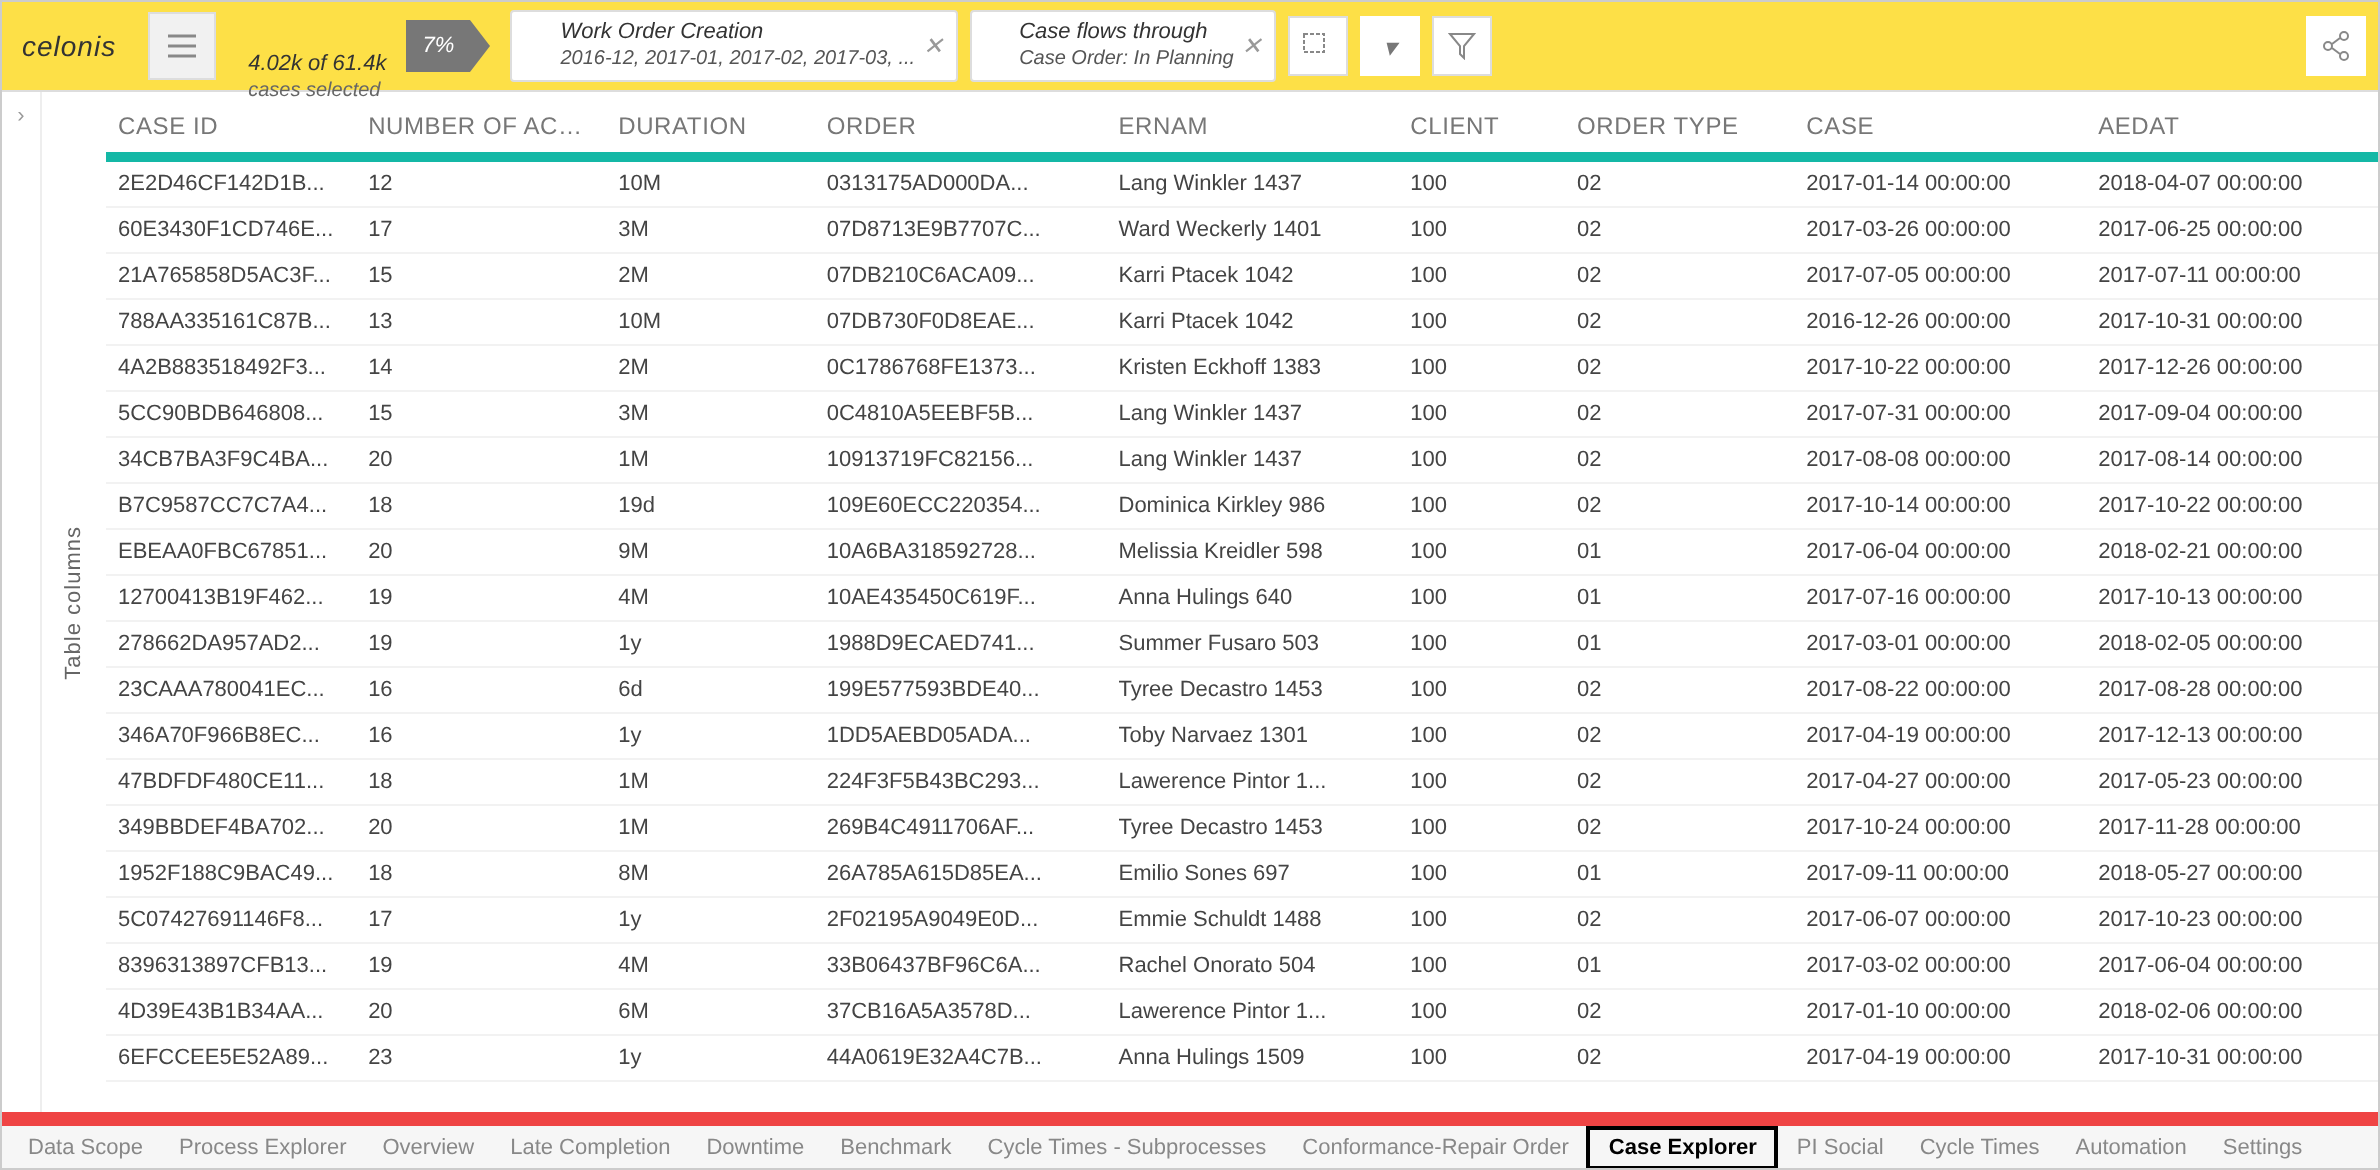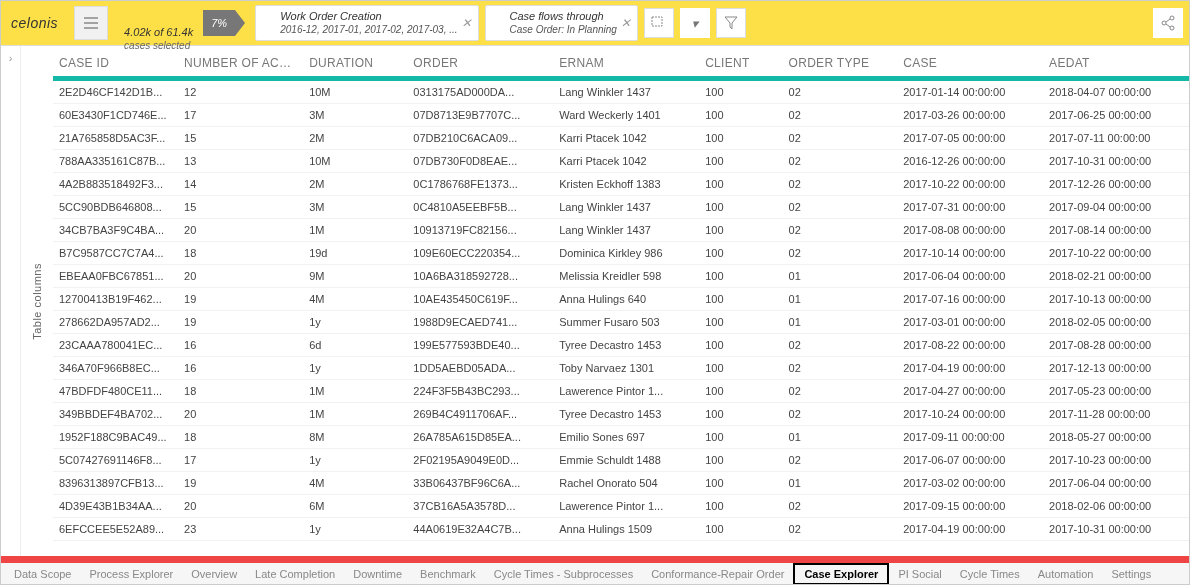--- a/index.html
+++ b/index.html
@@ -314,21 +314,21 @@
             <td>2017-06-04 00:00:00</td>
           </tr>
           <tr>
             <td>4D39E43B1B34AA...</td>
             <td>20</td>
             <td>6M</td>
             <td>37CB16A5A3578D...</td>
             <td>Lawerence Pintor 1...</td>
             <td>100</td>
             <td>02</td>
-            <td>2017-09-15 00:00:00</td>
+            <td>2017-01-10 00:00:00</td>
             <td>2018-02-06 00:00:00</td>
           </tr>
           <tr>
             <td>6EFCCEE5E52A89...</td>
             <td>23</td>
             <td>1y</td>
             <td>44A0619E32A4C7B...</td>
             <td>Anna Hulings 1509</td>
             <td>100</td>
             <td>02</td>

